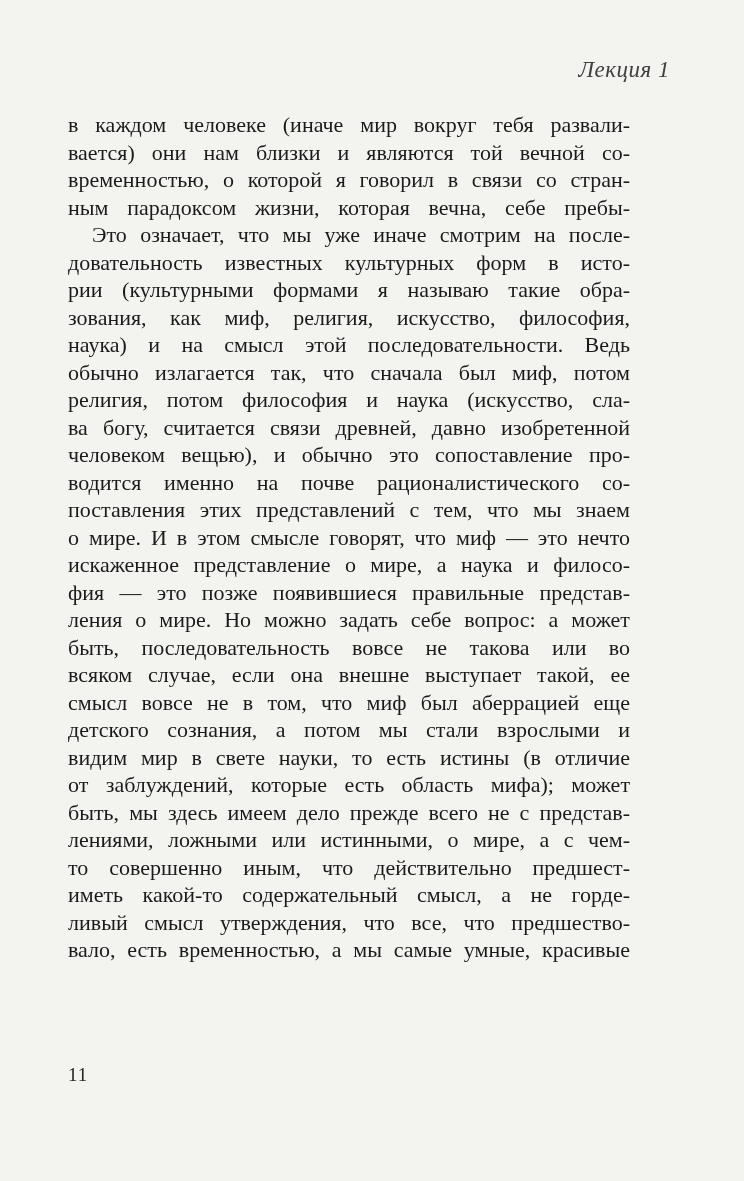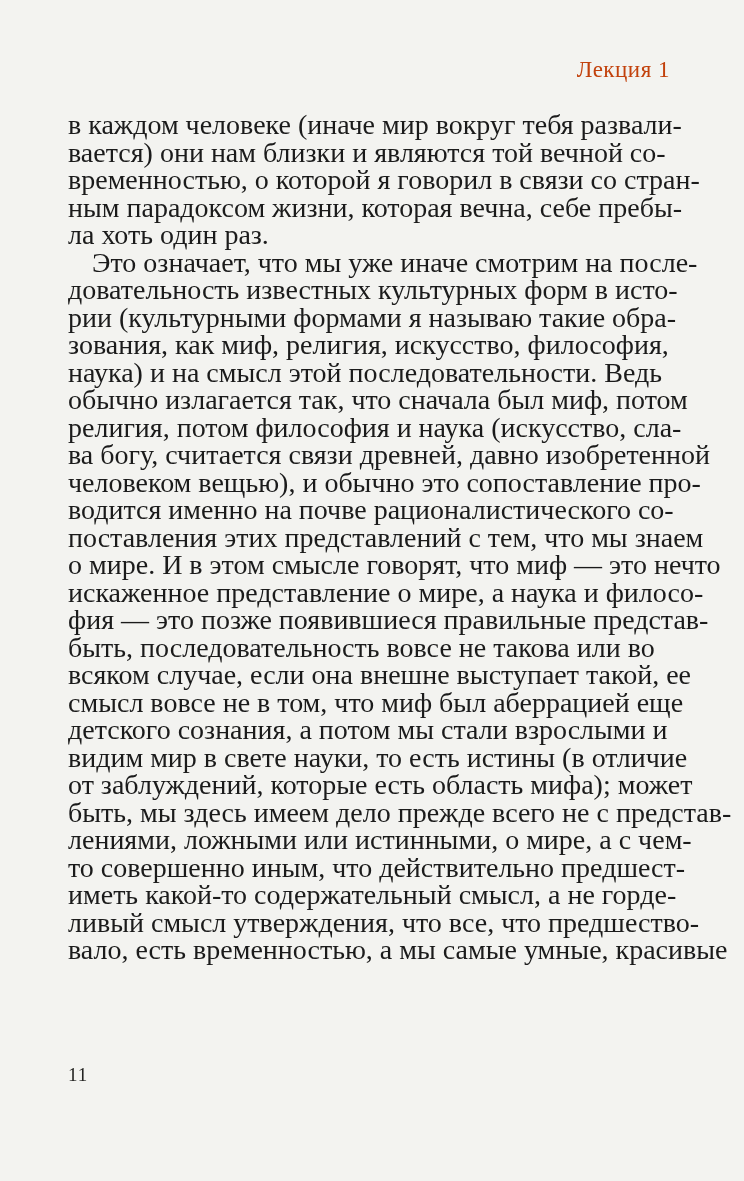--- a/index.html
+++ b/index.html
@@ -16,30 +16,31 @@
     font-family: "Liberation Serif", "DejaVu Serif", serif;
     overflow: hidden;
     margin: 0 auto;
   }
   .running-head {
     position: absolute;
     top: 57px;
     left: 68px;
     width: 602px;
     text-align: right;
+    font-style: italic;
     font-size: 23px;
     letter-spacing: 0.5px;
-    color: #c2410c;
+    color: #404040;
   }
   .body-text {
     position: absolute;
     top: 111px;
     left: 68px;
     width: 562px;
-    font-size: 28px;
+    font-size: 22px;
     line-height: 27.5px;
   }
   .line {
     text-align: justify;
     text-align-last: justify;
     white-space: nowrap;
   }
   .line.para-end {
     text-align-last: left;
   }
@@ -61,35 +62,35 @@
 <body>
 
 <div class="page">
   <div class="running-head">Лекция 1</div>
 
   <div class="body-text" id="body-text">
       <div class="line">в каждом человеке (иначе мир вокруг тебя развали-</div>
       <div class="line">вается) они нам близки и являются той вечной со-</div>
       <div class="line">временностью, о которой я говорил в связи со стран-</div>
       <div class="line">ным парадоксом жизни, которая вечна, себе пребы-</div>
-      <div class="line para-end">ла хоть один раз.</div>
       <div class="line indent">Это означает, что мы уже иначе смотрим на после-</div>
       <div class="line">довательность известных культурных форм в исто-</div>
       <div class="line">рии (культурными формами я называю такие обра-</div>
       <div class="line">зования, как миф, религия, искусство, философия,</div>
       <div class="line">наука) и на смысл этой последовательности. Ведь</div>
       <div class="line">обычно излагается так, что сначала был миф, потом</div>
       <div class="line">религия, потом философия и наука (искусство, сла-</div>
       <div class="line">ва богу, считается связи древней, давно изобретенной</div>
       <div class="line">человеком вещью), и обычно это сопоставление про-</div>
       <div class="line">водится именно на почве рационалистического со-</div>
       <div class="line">поставления этих представлений с тем, что мы знаем</div>
       <div class="line">о мире. И в этом смысле говорят, что миф — это нечто</div>
       <div class="line">искаженное представление о мире, а наука и филосо-</div>
       <div class="line">фия — это позже появившиеся правильные представ-</div>
+      <div class="line">ления о мире. Но можно задать себе вопрос: а может</div>
       <div class="line">быть, последовательность вовсе не такова или во</div>
       <div class="line">всяком случае, если она внешне выступает такой, ее</div>
       <div class="line">смысл вовсе не в том, что миф был аберрацией еще</div>
       <div class="line">детского сознания, а потом мы стали взрослыми и</div>
       <div class="line">видим мир в свете науки, то есть истины (в отличие</div>
       <div class="line">от заблуждений, которые есть область мифа); может</div>
       <div class="line">быть, мы здесь имеем дело прежде всего не с представ-</div>
       <div class="line">лениями, ложными или истинными, о мире, а с чем-</div>
       <div class="line">то совершенно иным, что действительно предшест-</div>
       <div class="line">иметь какой-то содержательный смысл, а не горде-</div>

